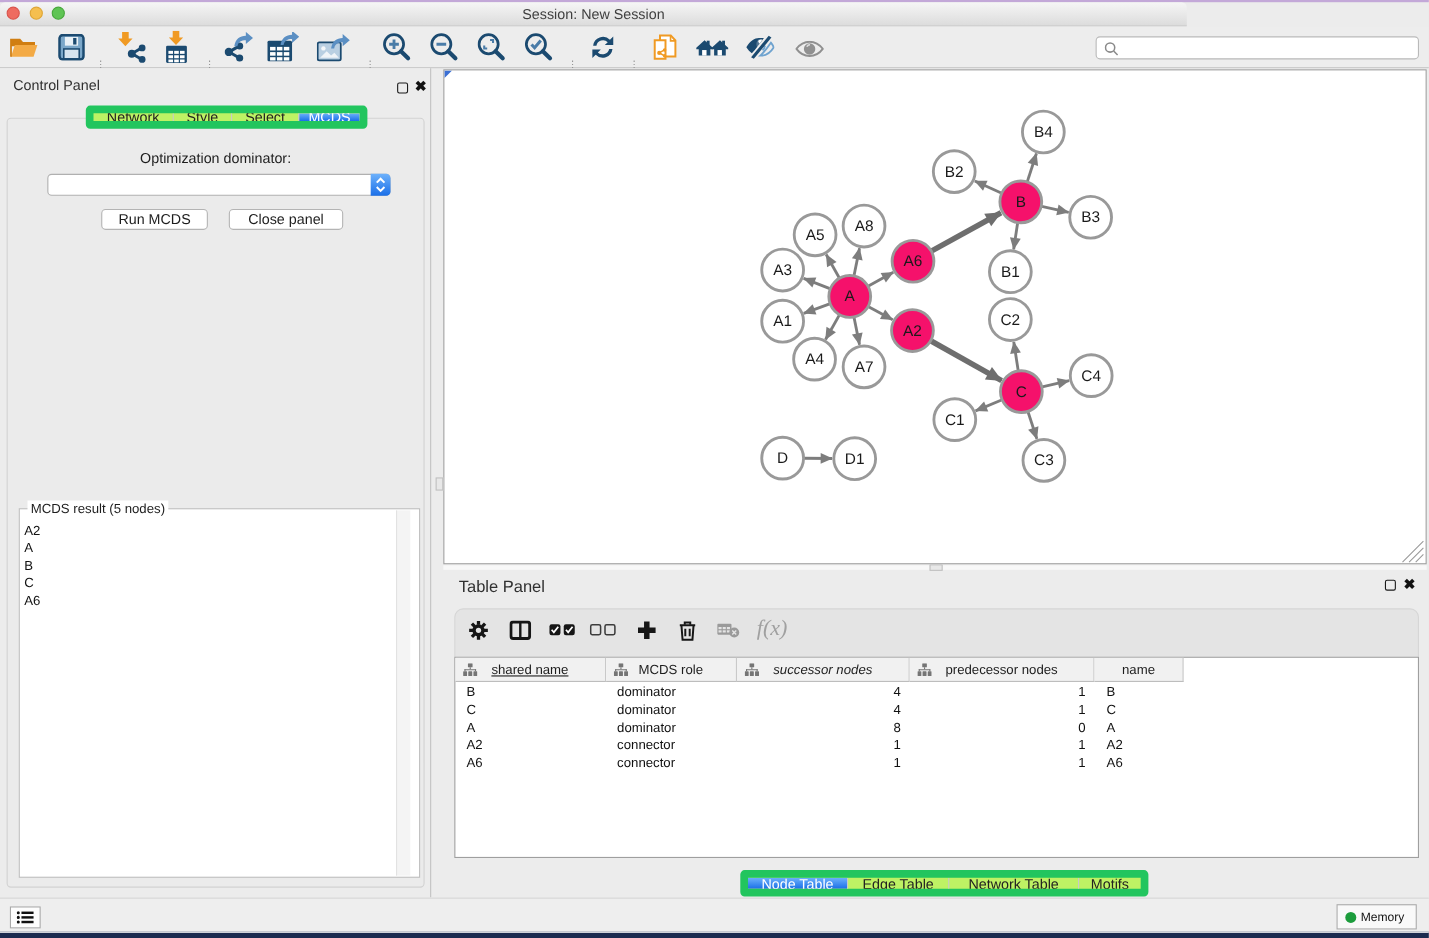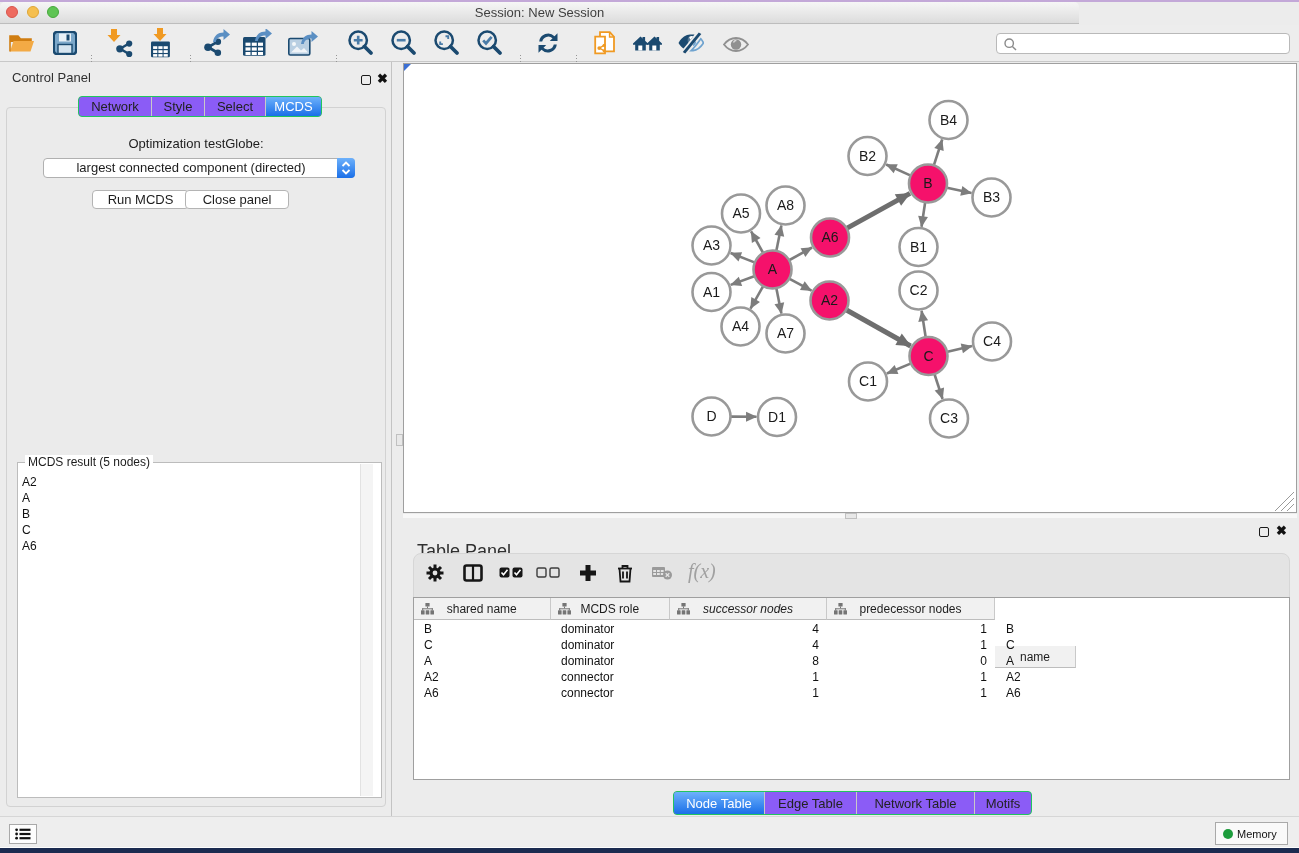--- a/index.html
+++ b/index.html
@@ -17,21 +17,21 @@
 #toolbar { left:0; top:25px; width:1299px; height:37px; background:#ededed; border-bottom:1px solid #c8c8c8; }
 .vsep { top:30px; width:1px; height:27px; background-image:repeating-linear-gradient(to bottom,#969696 0 1px,transparent 1px 3px); }
 #search { left:996px; top:33px; width:294px; height:21px; background:#fff; border:1px solid #b9b9b9; border-radius:4px; color:#888; font-size:12px; padding-left:7px; line-height:19px; }
 
 
 #cp { left:0; top:62px; width:392px; height:754px; background:#ececec; border-right:1px solid #c3c3c3; }
 #cp-title { left:12px; top:70px; font-size:13px; color:#303030; }
 #cp-inner { left:6px; top:107px; width:380px; height:700px; background:#ebebeb; border:1px solid #d2d2d2; border-radius:4px; }
 .winbtn-sq { width:10px; height:10px; border:1.6px solid #1a1a1a; border-radius:2px; top:75px; }
 .winbtn-x { top:71px; font-size:13px; font-weight:bold; color:#111; }
-.seg { position:absolute; display:flex; background:#8b5cf6; border:1px solid #22c55e; border-radius:4px; overflow:hidden;justify-content:space-between; }
+.seg { position:absolute; display:flex; background:#bef264; border:7px solid #22c55e; border-radius:4px; overflow:hidden;justify-content:space-between; }
 .seg div { font-size:13px; color:#222; text-align:center; border-left:1px solid #c9c9c9; display:flex; align-items:center; justify-content:center; }
 .seg div:first-child { border-left:none; }
 .seg div.sel { background:linear-gradient(#6db1fb,#1a6fe8); color:#fff; }
 #tabs1 { left:78px; top:96px; height:21px; }
 #opt-label { left:0; top:136px; width:392px; text-align:center; font-size:13px; color:#1d1d1d; }
 #combo { left:43px; top:158px; width:312px; height:20px; background:#fff; border:1px solid #b0b0b0; border-radius:4px; }
 #combo .txt { position:absolute; left:0; top:0; width:294px; text-align:center; font-size:13px; color:#1d1d1d; line-height:18px; }
 #combo .spin { position:absolute; right:-1px; top:-1px; width:18px; height:20px; background:linear-gradient(#6db1fb,#1a6fe8); border-radius:0 4px 4px 0; }
 .btn { position:absolute; height:19px; background:#fff; border:1px solid #b4b4b4; border-radius:4px; font-size:13px; color:#1d1d1d; text-align:center; line-height:17px; }
 #mcds-box { left:17px; top:462px; width:365px; height:336px; background:#fff; border:1px solid #bcbcbc; }
@@ -40,21 +40,21 @@
 #mcds-sb { left:360px; top:464px; width:13px; height:332px; background:#f4f4f4; border-left:1px solid #e2e2e2; }
 
 
 #win { left:403px; top:63px; width:894px; height:450px; background:#fff; border:1px solid #9f9f9f; }
 #win-tb { left:0; top:0; width:892px; height:23px; background:linear-gradient(#f3f3f3,#d9d9d9); border-bottom:1px solid #ababab; }
 #win-tb .t { width:100%; text-align:center; font-size:13px; color:#2d2d2d; line-height:22px; }
 .light2 { width:11px; height:11px; border-radius:50%; top:6px; }
 #graph { left:0; top:22px; width:892px; height:426px; }
 
 
-#tp-title { left:417px; top:525px; font-size:18px; color:#303030;margin-top:16px; }
+#tp-title { left:417px; top:525px; font-size:15px; color:#303030; }
 #tp-toolbar { left:413px; top:553px; width:877px; height:45px; background:#e4e4e4; border:1px solid #d6d6d6; border-radius:8px 8px 0 0; }
 #tbl { left:413px; top:597px; width:877px; height:183px; background:#fff; border:1px solid #9f9f9f; }
 .th { position:absolute; top:0; height:22px; background:#f1f1f1; border-right:1px solid #c9c9c9; border-bottom:1px solid #bdbdbd; font-size:12px; color:#1d1d1d; text-align:center; line-height:22px; }
 .td { position:absolute; font-size:12px; color:#111; line-height:16px; }
 #tabs2 { left:673px; top:791px; height:24px; }
 
 
 #status { left:0; top:816px; width:1299px; height:30px; background:#eeeeee; border-top:1px solid #d6d6d6; }
 #sb-btn { left:9px; top:824px; width:28px; height:20px; background:#fdfdfd; border:1px solid #a9a9a9; }
 #mem { left:1215px; top:822px; width:73px; height:23px; background:#f9f9f9; border:1px solid #a9a9a9; font-size:11px; color:#111; }
@@ -226,29 +226,28 @@
 <div id="cp-title" class="abs">Control Panel</div>
 <div class="winbtn-sq abs" style="left:361px;"></div>
 <div class="winbtn-x abs" style="left:377px;">✖</div>
 <div id="cp-inner" class="abs"></div>
 <div id="tabs1" class="seg abs">
   <div style="width:72px;">Network</div>
   <div style="width:53px;">Style</div>
   <div style="width:61px;">Select</div>
   <div style="width:56px;" class="sel">MCDS</div>
 </div>
-<div id="opt-label" class="abs">Optimization testGlobe:</div>
+<div id="opt-label" class="abs">Optimization dominator:</div>
 <div id="combo" class="abs">
-  <div class="txt">largest connected component (directed)</div>
   <div class="spin"><svg width="18" height="20" viewBox="0 0 18 20">
         <path d="M5.5 8 L9 4.5 L12.5 8 M5.5 12 L9 15.5 L12.5 12" fill="none" stroke="#fff" stroke-width="1.8"></path>
       </svg></div>
 </div>
 <div class="btn abs" style="left:92px; top:190px; width:97px;">Run MCDS</div>
-<div class="btn abs" style="left:185px; top:190px; width:104px;">Close panel</div>
+<div class="btn abs" style="left:208px; top:190px; width:104px;">Close panel</div>
 <div id="mcds-box" class="abs"></div>
 <div id="mcds-sb" class="abs"></div>
 <div id="mcds-label" class="abs">MCDS result (5 nodes)</div>
 <div id="mcds-list" class="abs">A2<br>A<br>B<br>C<br>A6</div>
 
 <div id="win" class="abs">
   <svg class="abs" style="left:869px;top:426px;" width="22" height="22" viewBox="0 0 22 22">
       <g stroke="#9a9a9a" stroke-width="1">
         <path d="M2 21 L21 2 M8 21 L21 8 M14 21 L21 14"></path>
       </g>
@@ -382,21 +381,21 @@
           <rect x="5" y="9" width="2.8" height="2"></rect>
           <rect x="8.8" y="9" width="2.8" height="2"></rect>
         </g>
 <circle cx="15.5" cy="11" r="4.5"></circle>
         <path d="M13.7 9.2 L17.3 12.8 M17.3 9.2 L13.7 12.8" stroke="#e4e4e4" stroke-width="1.3"></path>
       </g>
     </svg>
 <div class="abs" style="left:274px;top:6px;font-family:'Liberation Serif',serif;font-style:italic;font-size:20px;color:#a0a0a0;">f(x)</div>
 </div>
 <div id="tbl" class="abs">
-<div class="th" style="left:0.0px;width:136.5px;"><svg width="13" height="12" viewBox="0 0 13 12" style="position:absolute;left:7px;top:5px;">
+<div class="th" style="left:0.0px;width:136.5px;text-decoration:underline;"><svg width="13" height="12" viewBox="0 0 13 12" style="position:absolute;left:7px;top:5px;">
         <g fill="#757575">
           <rect x="4.4" y="0" width="4.2" height="3.6" rx="0.5"></rect>
           <path d="M6 3.6 h1 v1.7 h-1 z"></path>
           <path d="M1.2 5.3 h10.6 v1 H1.2 z"></path>
           <path d="M1.2 5.3 h1 v2 h-1 z"></path>
           <path d="M10.8 5.3 h1 v2 h-1 z"></path>
           <rect x="0" y="7.3" width="3.6" height="4.2" rx="0.5"></rect>
           <rect x="4.7" y="7.3" width="3.6" height="4.2" rx="0.5"></rect>
           <rect x="9.4" y="7.3" width="3.6" height="4.2" rx="0.5"></rect>
         </g>
@@ -430,21 +429,21 @@
           <rect x="4.4" y="0" width="4.2" height="3.6" rx="0.5"></rect>
           <path d="M6 3.6 h1 v1.7 h-1 z"></path>
           <path d="M1.2 5.3 h10.6 v1 H1.2 z"></path>
           <path d="M1.2 5.3 h1 v2 h-1 z"></path>
           <path d="M10.8 5.3 h1 v2 h-1 z"></path>
           <rect x="0" y="7.3" width="3.6" height="4.2" rx="0.5"></rect>
           <rect x="4.7" y="7.3" width="3.6" height="4.2" rx="0.5"></rect>
           <rect x="9.4" y="7.3" width="3.6" height="4.2" rx="0.5"></rect>
         </g>
       </svg>predecessor nodes</div>
-<div class="th" style="left:581.0px;width:81.0px;margin-top:48px;">name</div>
+<div class="th" style="left:581.0px;width:81.0px;">name</div>
 <div class="td" style="left:10px;top:23px;">B</div>
 <div class="td" style="left:147px;top:23px;">dominator</div>
 <div class="td" style="left:283px;top:23px;width:122px;text-align:right;">4</div>
 <div class="td" style="left:440px;top:23px;width:133px;text-align:right;">1</div>
 <div class="td" style="left:592px;top:23px;">B</div>
 <div class="td" style="left:10px;top:39px;">C</div>
 <div class="td" style="left:147px;top:39px;">dominator</div>
 <div class="td" style="left:283px;top:39px;width:122px;text-align:right;">4</div>
 <div class="td" style="left:440px;top:39px;width:133px;text-align:right;">1</div>
 <div class="td" style="left:592px;top:39px;">C</div>

